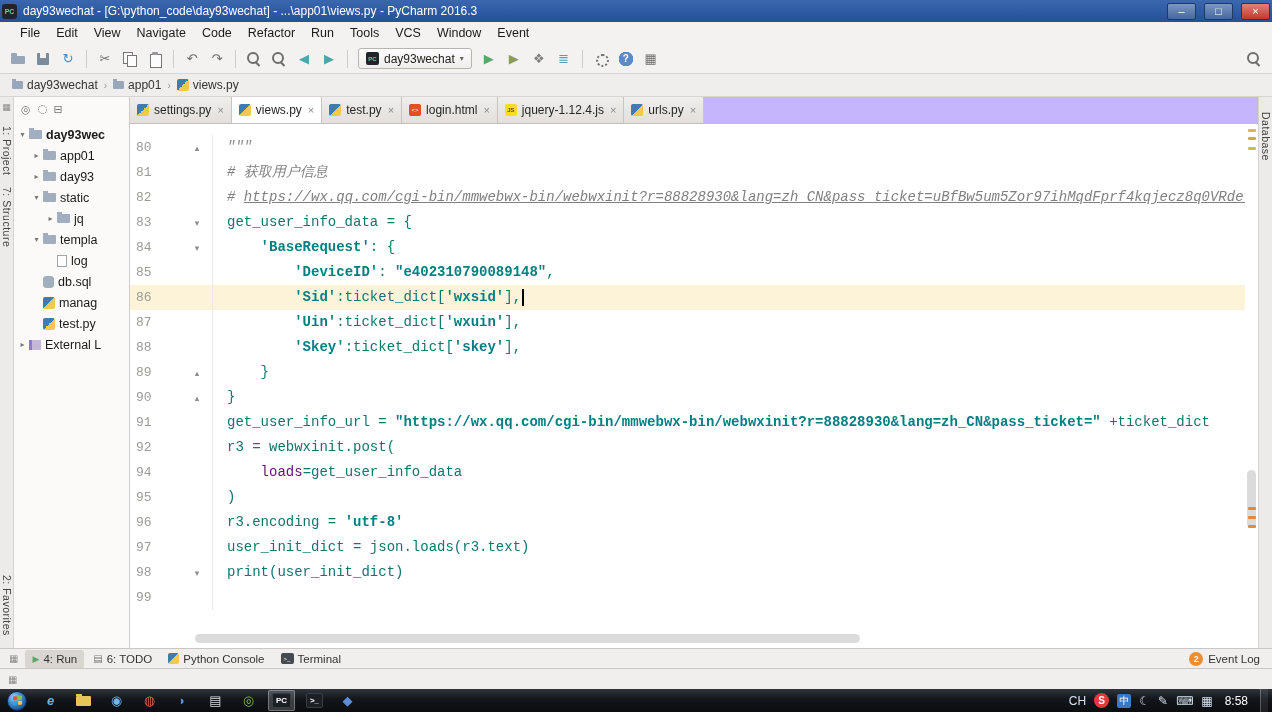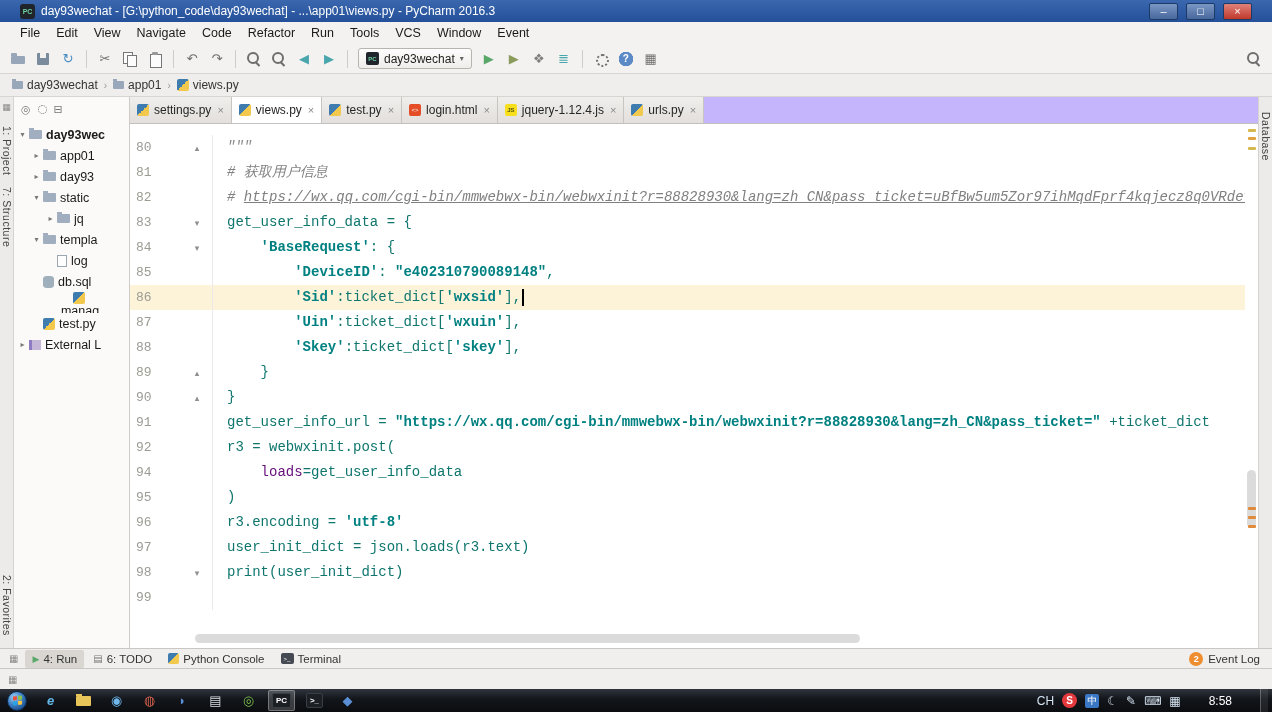--- a/index.html
+++ b/index.html
@@ -1,21 +1,21 @@
 <!DOCTYPE html>
 <html><head>
 <meta charset="utf-8">
 <style>
   *{box-sizing:border-box;margin:0;padding:0;cursor:default}
   html,body{width:1272px;height:712px;overflow:hidden}
   body{font-family:"Liberation Sans","DejaVu Sans",sans-serif;font-size:12px}
   .screen{width:1272px;height:712px;display:flex;flex-direction:column;background:#fff;position:relative;overflow:hidden}
 
   
-  .title-bar{height:22px;background:linear-gradient(#3A67AE,#24509A);display:flex;align-items:center;padding:0 20px;gap:6px;flex:none}
+  .title-bar{height:22px;background:linear-gradient(#3A67AE,#24509A);display:flex;align-items:center;padding:0 2px;gap:6px;flex:none}
   .app-ico{width:15px;height:15px;background:#20242B;color:#6CCFA0;font-size:7px;font-weight:bold;display:flex;align-items:center;justify-content:center;border-radius:3px;flex:none}
   .title-text{color:#fff;font-size:12px;white-space:nowrap;overflow:hidden;flex:1}
   .win-btn{width:29px;height:17px;display:flex;align-items:center;justify-content:center;font-size:11px;color:#fff;background:linear-gradient(#7A97C4,#48679C);border:1px solid #1C3A66;border-radius:2px;margin-left:2px;flex:none}
   .win-btn.close{background:linear-gradient(#E0827A,#C0392B)}
 
   
   .menu-bar{height:22px;background:#F4F2F1;display:flex;align-items:center;padding-left:12px;flex:none}
   .menu-item{padding:2px 8px;font-size:12.5px;color:#1a1a1a;border-radius:2px}
   .toolbar{height:30px;background:#F4F2F1;border-bottom:1px solid #D8D4D1;display:flex;align-items:center;padding:0 6px;flex:none}
   .tb-items{display:flex;align-items:center;gap:1px}
@@ -117,21 +117,21 @@
   .taskbar{height:23px;background:linear-gradient(#30353D,#12151A 45%,#0B0D10);display:flex;align-items:center;padding:0 2px;flex:none}
   .start-orb{width:20px;height:20px;border-radius:50%;background:radial-gradient(circle at 35% 30%,#9CD1F7,#3D7FC4 45%,#123E74 90%);display:flex;align-items:center;justify-content:center;margin:0 7px 0 5px;border:1px solid #0A2A52;flex:none}
   .flag{width:9px;height:9px;display:grid;grid-template-columns:1fr 1fr;grid-template-rows:1fr 1fr;gap:1px;transform:skewY(-6deg)}
   .flag span{border-radius:1px}
   .tb-apps{display:flex;align-items:center;height:100%}
   .task-icon{width:27px;height:21px;display:flex;align-items:center;justify-content:center;font-size:13px;border-radius:2px;margin:0 3px;flex:none}
   .task-icon.active{background:rgba(255,255,255,.18);border:1px solid rgba(255,255,255,.3)}
   .ti-text{font-size:8px;font-weight:bold;color:#fff;background:#1C1F24;padding:2px 3px;border-radius:2px;border:1px solid #3A3F46}
   .tfolder{width:15px;height:10px;background:#E8C558;border-radius:1px;position:relative;display:inline-block}
   .tfolder::before{content:"";position:absolute;top:-2px;left:0;width:6px;height:2px;background:#E8C558}
-  .tray{margin-left:auto;display:flex;align-items:center;gap:24px;padding-right:2px;color:#E8E8E8;font-size:11px}
+  .tray{margin-left:auto;display:flex;align-items:center;gap:8px;padding-right:2px;color:#E8E8E8;font-size:11px}
   .tray-icons{display:flex;align-items:center;gap:8px}
   .tray-ico{font-size:12px;color:#D5E3F0}
   .sogou{width:15px;height:15px;border-radius:50%;background:#E4393C;color:#fff;font-size:10px;font-weight:bold;display:flex;align-items:center;justify-content:center}
   .zhong{width:14px;height:14px;background:#3A77C4;color:#fff;font-size:10px;display:flex;align-items:center;justify-content:center;border-radius:2px}
   .clock{font-size:12px;color:#fff;padding:0 4px}
   .show-desktop{width:8px;height:23px;background:rgba(255,255,255,.08);border-left:1px solid rgba(255,255,255,.25)}
 </style>
 </head>
 <body>
 
@@ -260,21 +260,21 @@
           <div class="trow" style="padding-left: 31px;">
             <span class="chev"></span>
             <span class="ticon fi-file"></span>
             <span class="tlabel">log</span>
           </div>
           <div class="trow" style="padding-left: 17px;">
             <span class="chev"></span>
             <span class="ticon fi-db"></span>
             <span class="tlabel">db.sql</span>
           </div>
-          <div class="trow" style="padding-left: 17px; flex-direction: column;">
+          <div class="trow" style="padding-left: 17px;">
             <span class="chev"></span>
             <span class="ticon fi-py"></span>
             <span class="tlabel">manag</span>
           </div>
           <div class="trow" style="padding-left: 17px;">
             <span class="chev"></span>
             <span class="ticon fi-py"></span>
             <span class="tlabel">test.py</span>
           </div>
           <div class="trow" style="padding-left: 3px;">

